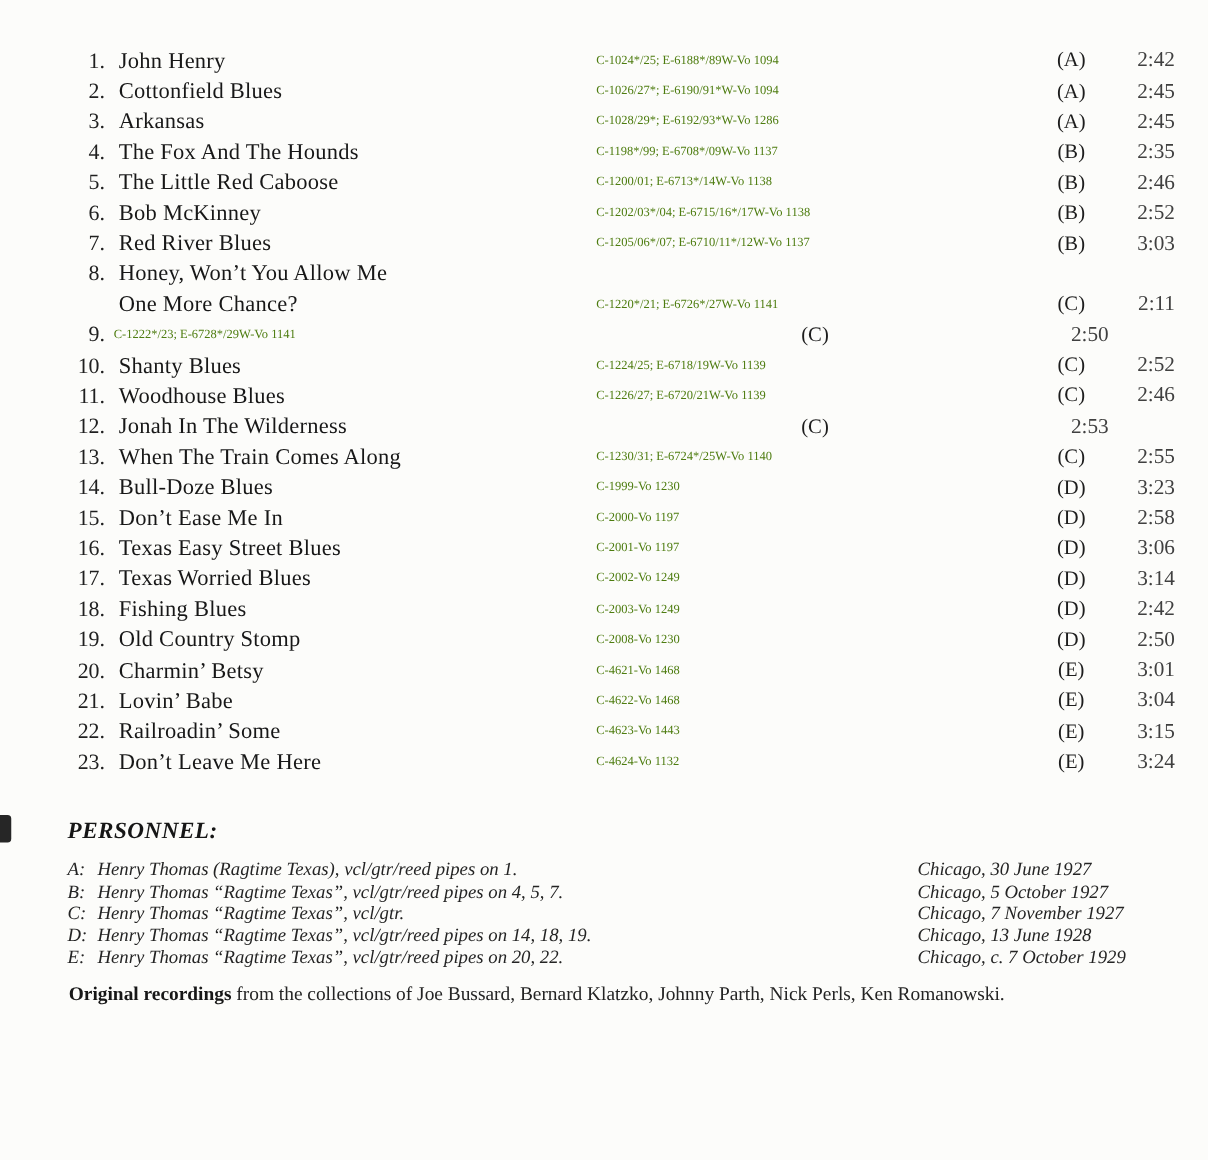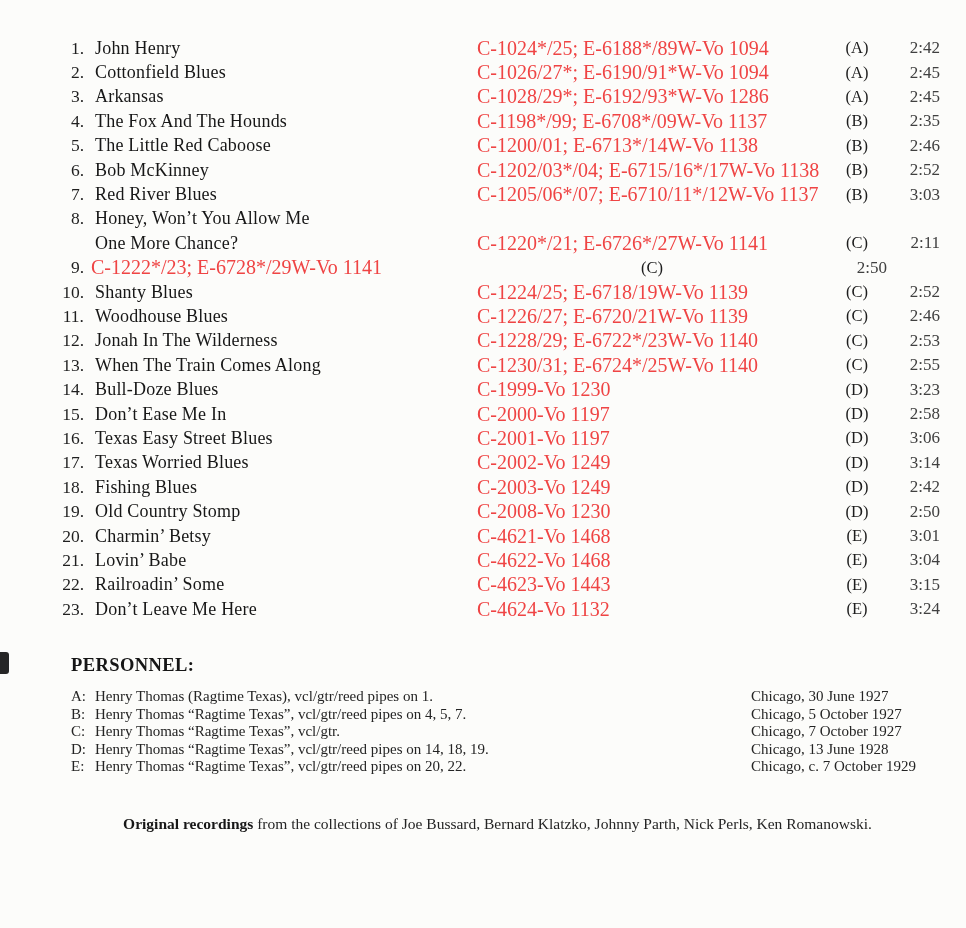--- a/index.html
+++ b/index.html
@@ -33,48 +33,48 @@
     font-size:17.5px; color:#1f1f1f;
   }
   .title-cell { display:flex; flex-direction:column; padding-left:4px; }
   .title {
     height:24.4px; display:flex; align-items:center;
     font-size:18px; font-weight:normal; color:#171717;
     letter-spacing:.2px; white-space:nowrap;
   }
   .matrix {
     height:24.4px; display:flex; align-items:center; align-self:end;
-    font-size:20px; color:#ef4444; white-space:nowrap;
+    font-size:10px; color:#4d7c0f; white-space:nowrap;
   }
   .session {
     height:24.4px; display:flex; align-items:center; justify-content:center; align-self:end;
     font-size:16.5px; color:#1d1d1d;
   }
   .time {
     height:24.4px; display:flex; align-items:center; justify-content:flex-end; align-self:end;
     font-size:17px; color:#404040;
   }
 
   
-  .personnel { position:absolute; left:71px; top:655px; width:885px; }
+  .personnel { position:absolute; left:54px; top:655px; width:885px;font-style:italic; }
   .personnel-heading {
     font-size:18.5px; font-weight:bold; color:#161616; letter-spacing:.4px;
   }
   .personnel-entries { margin-top:12px; }
   .entry {
     display:grid; grid-template-columns:24px 1fr 205px;
     font-size:15px; line-height:17.6px; color:#242424;
   }
   .entry .elabel { color:#242424; }
   .entry .edate { white-space:nowrap; }
 
   
   .credits {
-    position:absolute; left:55px; top:798px; width:885px;
-    font-size:15.5px; line-height:1.25; color:#242424;text-align:center;
+    position:absolute; left:55px; top:770px; width:885px;
+    font-size:15.5px; line-height:1.25; color:#242424;
   }
   .credits b { color:#171717; }
 </style>
 </head>
 <body>
 
 <div class="sheet">
 
   <div class="artifact"></div>
 
@@ -195,21 +195,20 @@
       <span class="session">(C)</span>
       <span class="time">2:46</span>
     </div>
 
     <div class="row">
       <span class="num">12.</span>
       <span class="title-cell">
         <span class="title">Jonah In The Wilderness</span>
 
       </span>
-      <span class="matrix">C-1228/29; E-6722*/23W-Vo 1140</span>
       <span class="session">(C)</span>
       <span class="time">2:53</span>
     </div>
 
     <div class="row">
       <span class="num">13.</span>
       <span class="title-cell">
         <span class="title">When The Train Comes Along</span>
 
       </span>
@@ -340,21 +339,21 @@
 
     <div class="entry">
       <span class="elabel">B:</span>
       <span class="etext">Henry Thomas “Ragtime Texas”, vcl/gtr/reed pipes on 4, 5, 7.</span>
       <span class="edate">Chicago, 5 October 1927</span>
     </div>
 
     <div class="entry">
       <span class="elabel">C:</span>
       <span class="etext">Henry Thomas “Ragtime Texas”, vcl/gtr.</span>
-      <span class="edate">Chicago, 7 October 1927</span>
+      <span class="edate">Chicago, 7 November 1927</span>
     </div>
 
     <div class="entry">
       <span class="elabel">D:</span>
       <span class="etext">Henry Thomas “Ragtime Texas”, vcl/gtr/reed pipes on 14, 18, 19.</span>
       <span class="edate">Chicago, 13 June 1928</span>
     </div>
 
     <div class="entry">
       <span class="elabel">E:</span>

